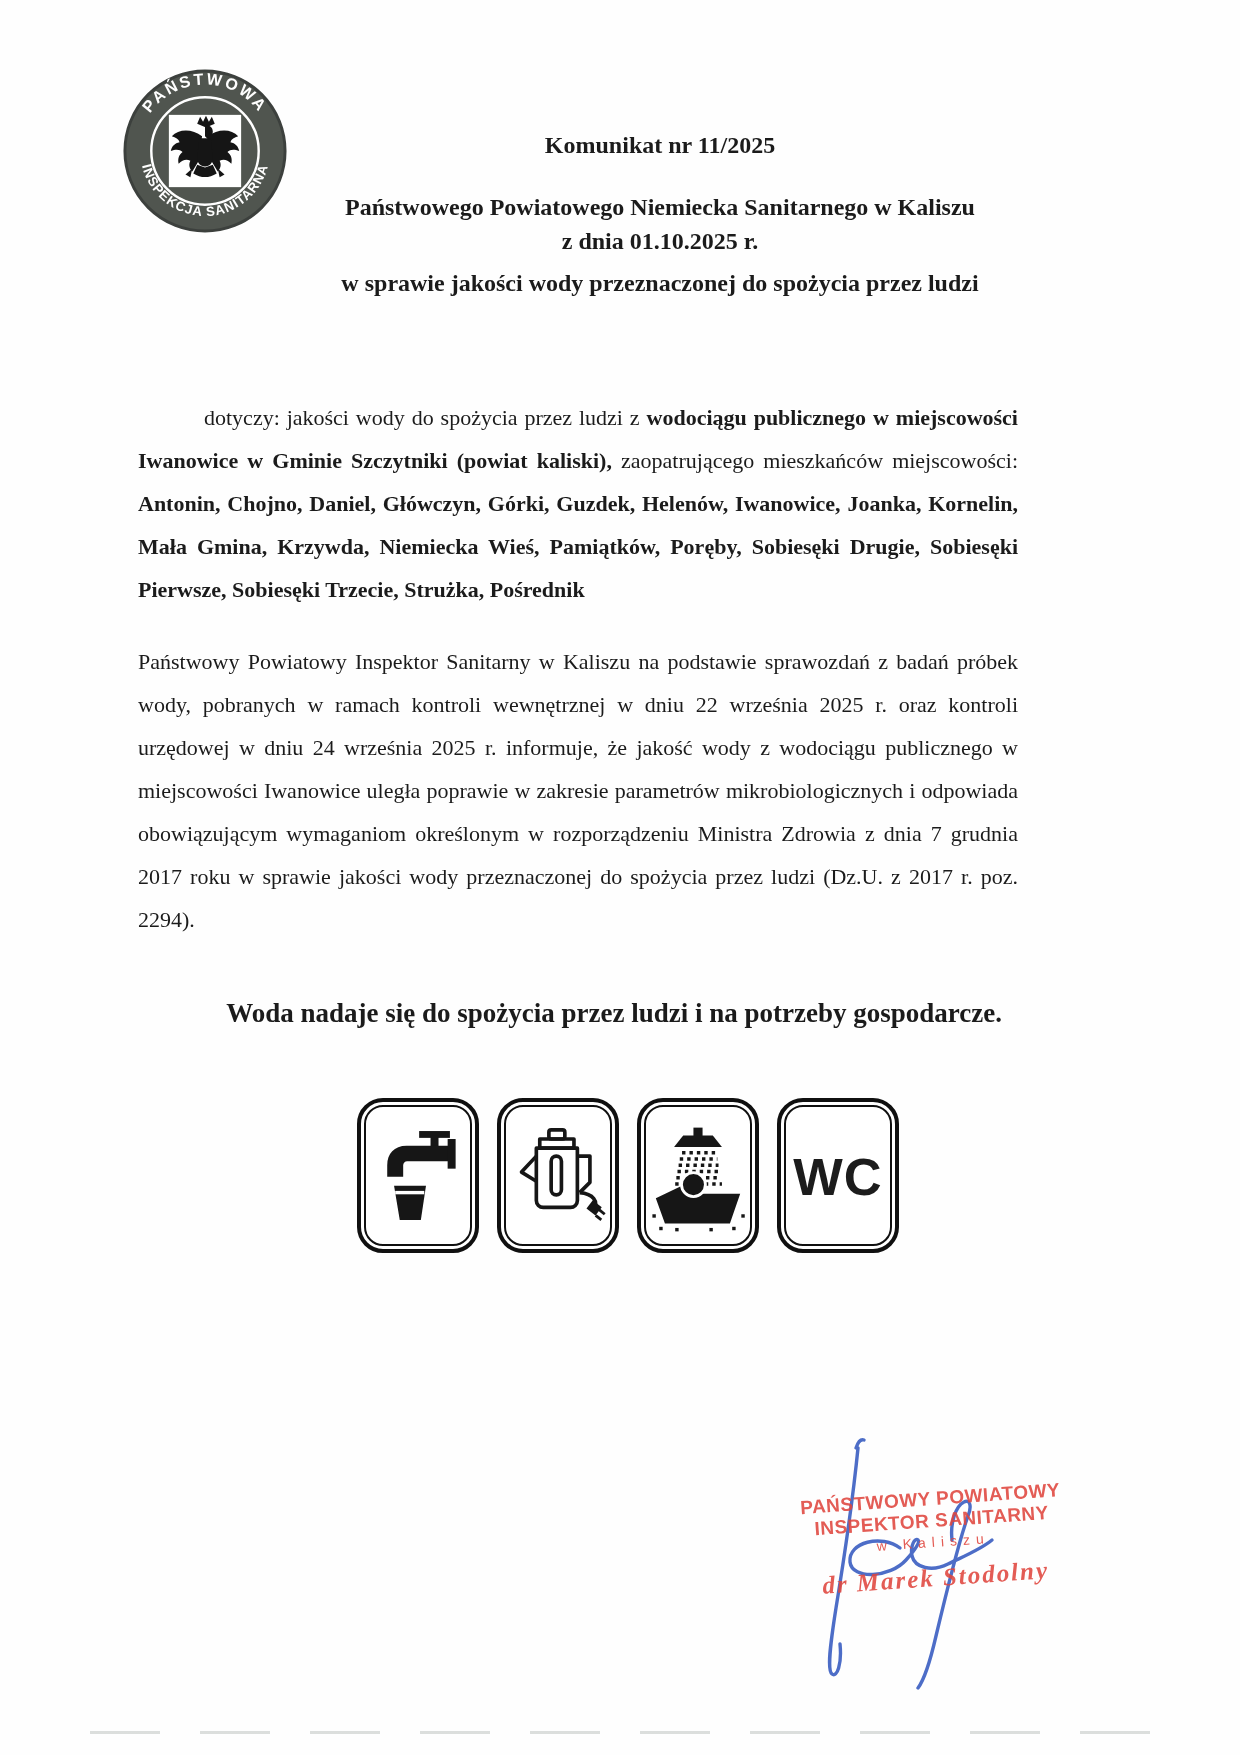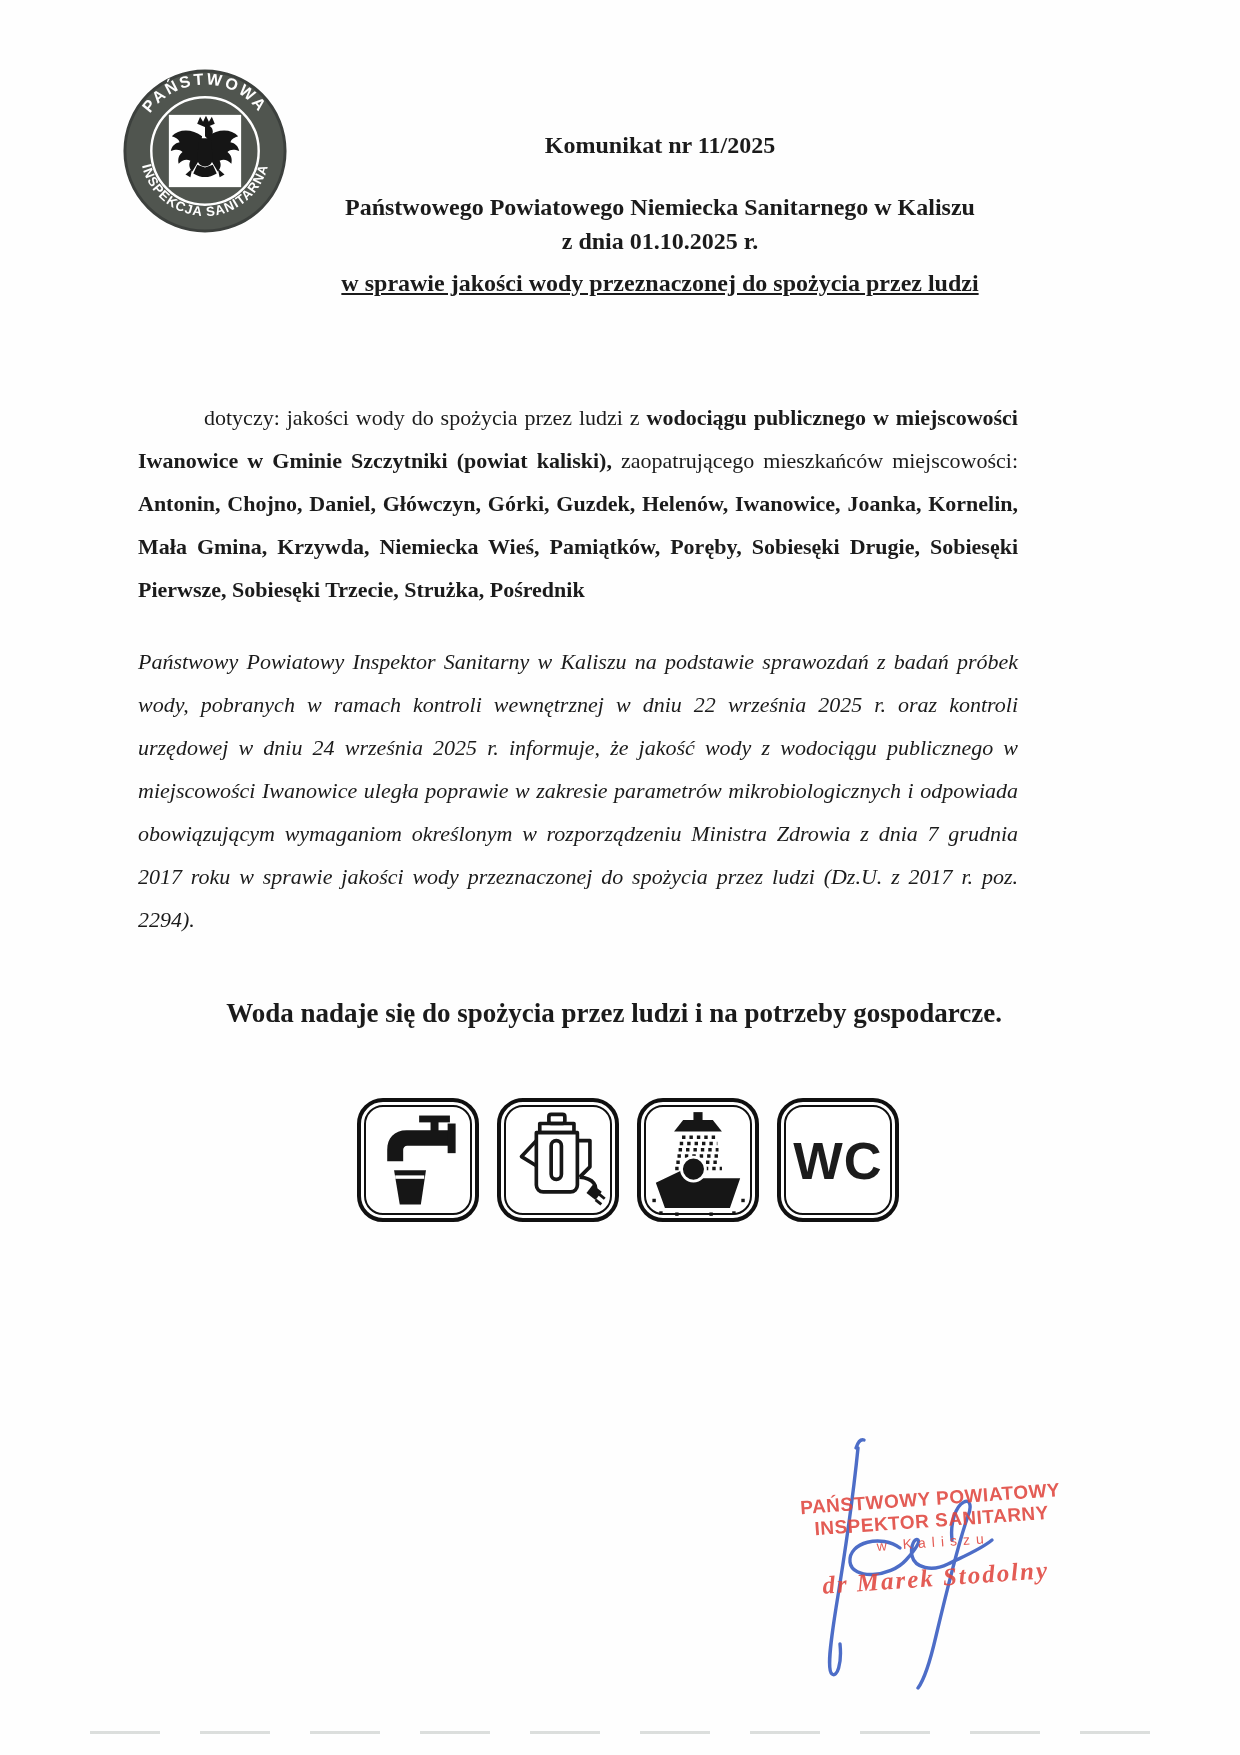--- a/index.html
+++ b/index.html
@@ -20,42 +20,42 @@
     overflow:hidden;
   }
   
   .seal{position:absolute;left:122px;top:68px;width:166px;height:166px;}
   
   .doc-header{position:absolute;left:330px;top:0;width:660px;text-align:center;}
   .doc-header .h-line{position:absolute;left:0;width:660px;font-weight:bold;font-size:24px;white-space:nowrap;margin-top:24px;}
   .h1{top:108px;}
   .h2{top:170px;}
   .h3{top:204px;}
-  .h4{top:246px;text-decoration:underline;}
+  .h4{top:246px;}
   
   .para{
     position:absolute;left:122px;width:880px;
     font-size:22px;line-height:43px;
     text-align:justify;margin:16px;
   }
   .p1{top:380px;text-indent:66px;}
   .p1 b{font-weight:bold;}
-  .p2{top:624px;line-height:43px;font-style:italic;}
+  .p2{top:624px;line-height:43px;}
   .p3{top:1308px;}
   .statement{
     position:absolute;left:122px;top:998px;width:880px;
     text-align:right;font-weight:bold;font-size:27px;
   }
   
   .icons-row{
     position:absolute;left:357px;top:1098px;
     display:flex;gap:18px;
   }
   .tile{
-    position:relative;width:122px;height:124px;box-sizing:border-box;
+    position:relative;width:122px;height:155px;box-sizing:border-box;
     border:4px solid #101010;border-radius:26px;background:#fff;
   }
   .tile::after{
     content:"";position:absolute;inset:3px;
     border:2px solid #101010;border-radius:19px;
     pointer-events:none;
   }
   .tile svg{position:absolute;inset:0;width:100%;height:100%;}
   .wc-text{
     font-family:"Liberation Sans", sans-serif;

